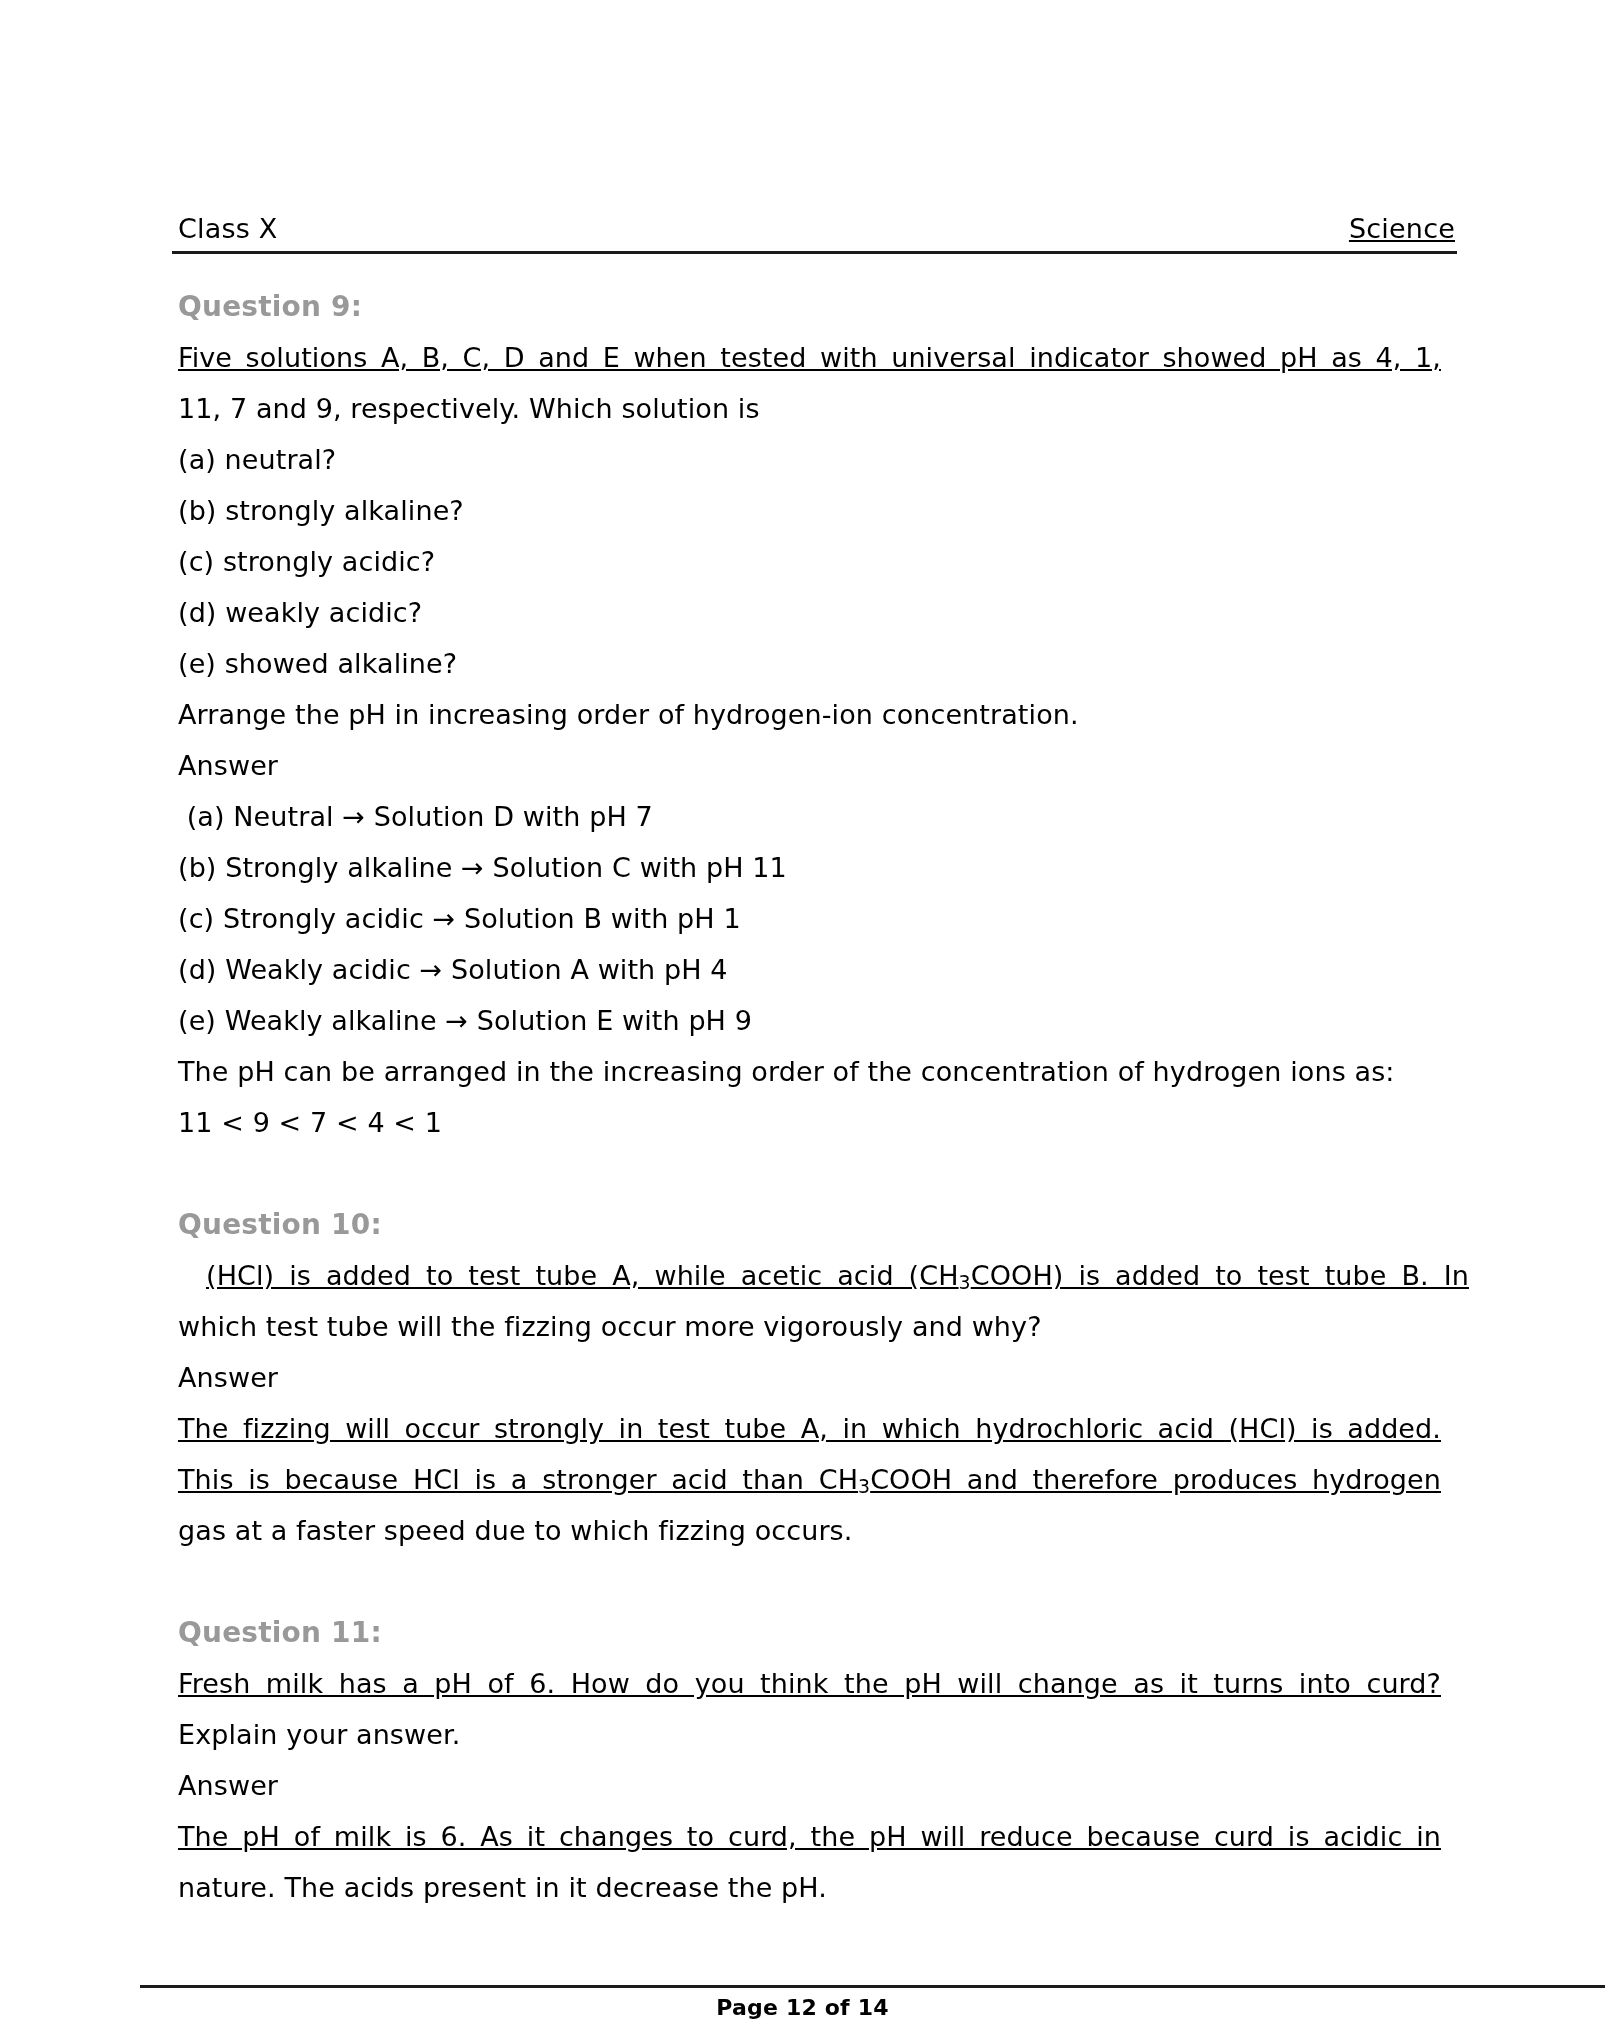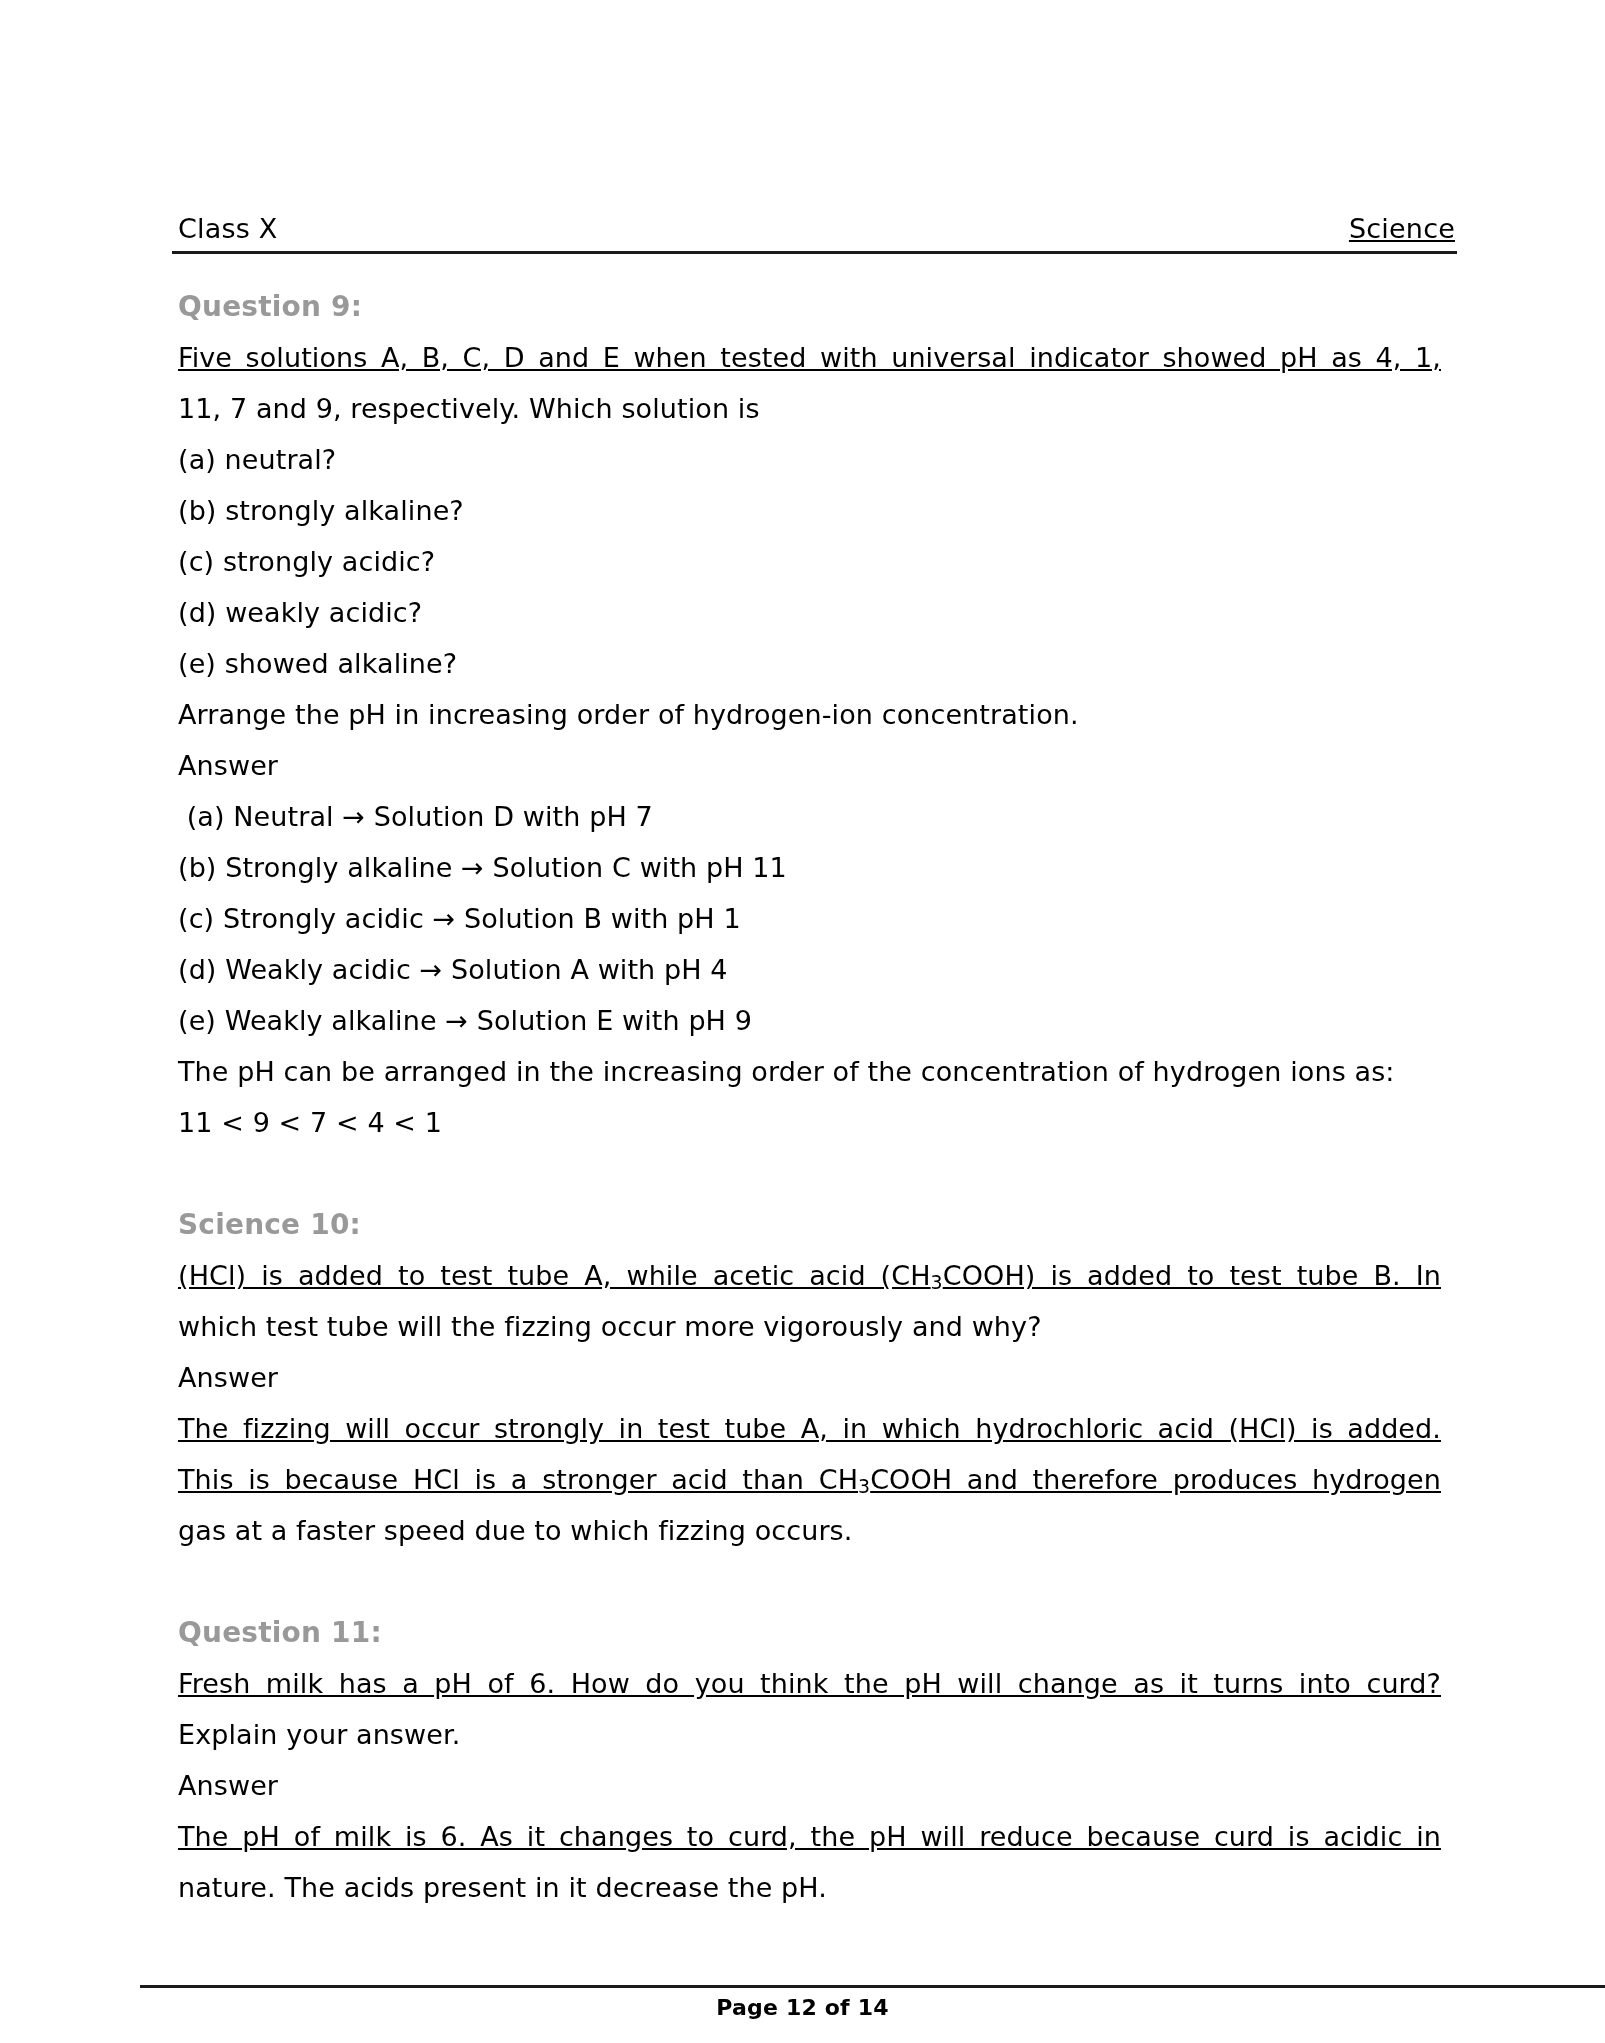--- a/index.html
+++ b/index.html
@@ -171,25 +171,25 @@
       <p class="line">(d) Weakly acidic → Solution A with pH 4</p>
       <p class="line">(e) Weakly alkaline → Solution E with pH 9</p>
 
       <p class="line">The pH can be arranged in the increasing order of the concentration of hydrogen ions as:</p>
       <p class="line">11 &lt; 9 &lt; 7 &lt; 4 &lt; 1</p>
     </div>
 
     <div class="gap-block"></div>
 
     <div>
-      <p class="q-title">Science 10:</p>
-
-      <p class="para">
-        <span class="jline stretch">
-          <span style="word-spacing: 6.279px;"><span>(HCl) is added to test tube A, while acetic acid (CH</span><sub>3</sub><span>COOH) is added to test tube B. In</span></span>
+      <p class="q-title">Question 10:</p>
+
+      <p class="para">
+        <span class="jline stretch">
+          <span style="word-spacing: 6.279px; margin-left: 28px;"><span>(HCl) is added to test tube A, while acetic acid (CH</span><sub>3</sub><span>COOH) is added to test tube B. In</span></span>
         </span>
         <span class="jline">which test tube will the fizzing occur more vigorously and why?</span>
       </p>
 
       <p class="line">Answer</p>
 
       <p class="para">
         <span class="jline stretch">
           <span style="word-spacing: 5.742px;">The fizzing will occur strongly in test tube A, in which hydrochloric acid (HCl) is added.</span>
         </span>

